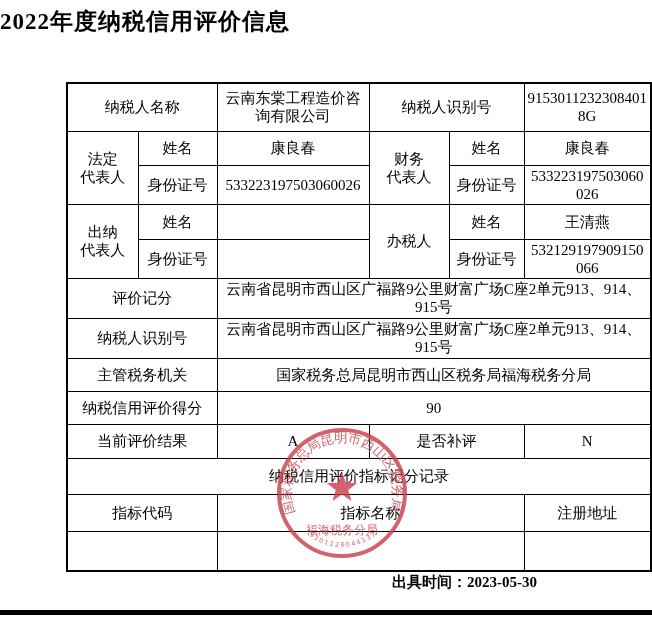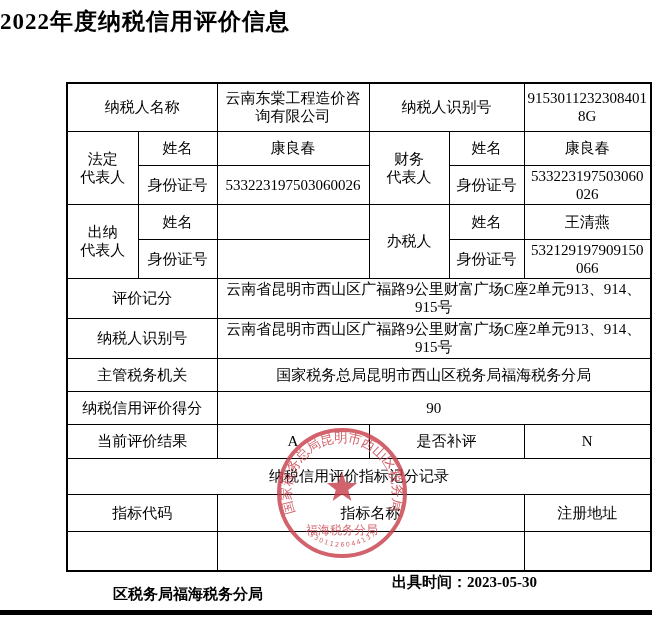--- a/index.html
+++ b/index.html
@@ -163,20 +163,19 @@
   <polygon points="72,50 75.8,60.7 87.2,61.1 78.2,68 81.4,78.9 72,72.5 62.6,78.9 65.8,68 56.8,61.1 68.2,60.7" fill="#c9404b"></polygon>
   <text x="72" y="112" text-anchor="middle" font-size="12" fill="#c9404b" font-family="Liberation Serif, DejaVu Serif, serif">福海税务分局</text>
   <text font-size="6.5" fill="#c9404b" font-family="DejaVu Sans, sans-serif">
     <textPath href="#sealArcBottom" startOffset="4" textLength="72">5301126044137</textPath>
   </text>
 </svg>
 
 <div class="footer">
   <div class="footer-authority">
     <br>
-    <span>区税务局福海税务分局</span>
   </div>
   <div class="footer-date">
     <span>出具时间：</span><span>2023-05-30</span>
   </div>
 </div>
 
 <div class="page-bottom-bar"></div>
 
 </body></html>

